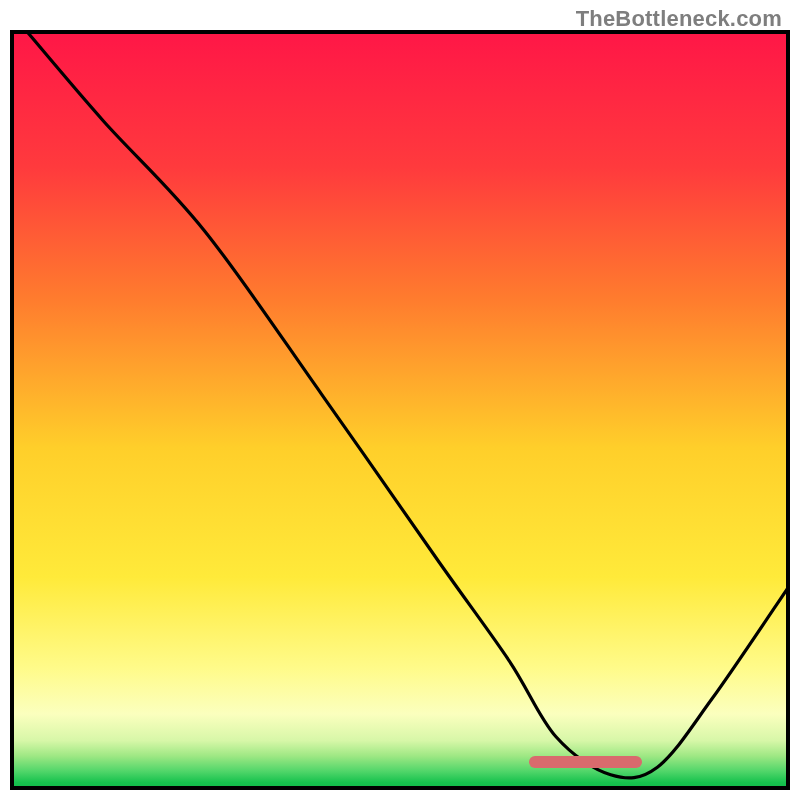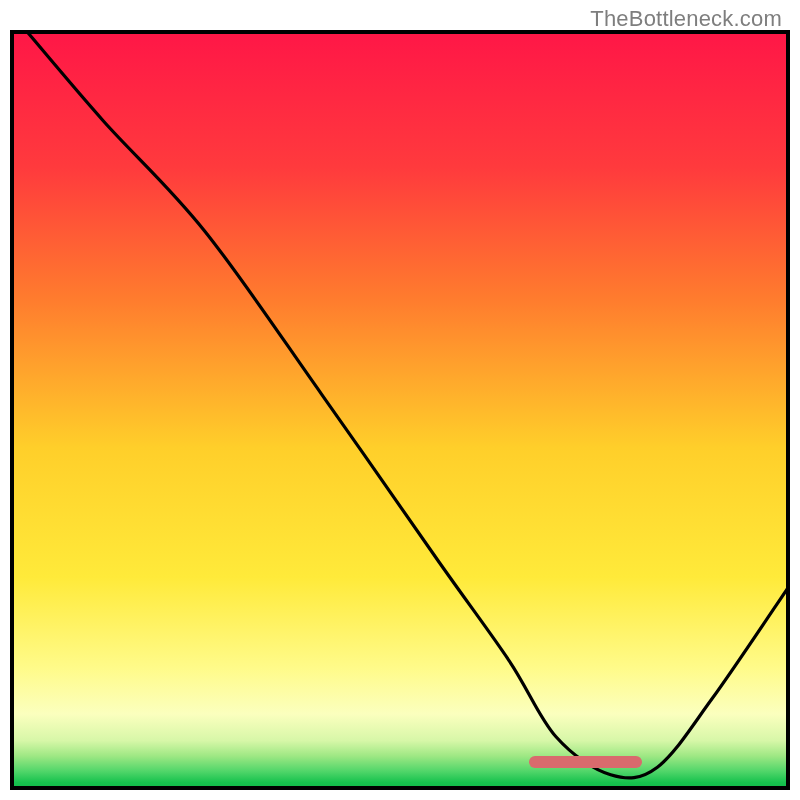--- a/index.html
+++ b/index.html
@@ -9,21 +9,21 @@
     height: 800px;
     overflow: hidden;
     background: #ffffff;
     font-family: Arial, Helvetica, sans-serif;
   }
   .watermark {
     position: absolute;
     top: 6px;
     right: 18px;
     font-size: 22px;
-    font-weight: normal;
+    font-weight: bold;
     color: #7e7e7e;
     letter-spacing: 0.2px;
     z-index: 30;
   }
   .frame {
     position: absolute;
     left: 10px;
     top: 30px;
     width: 780px;
     height: 760px;

